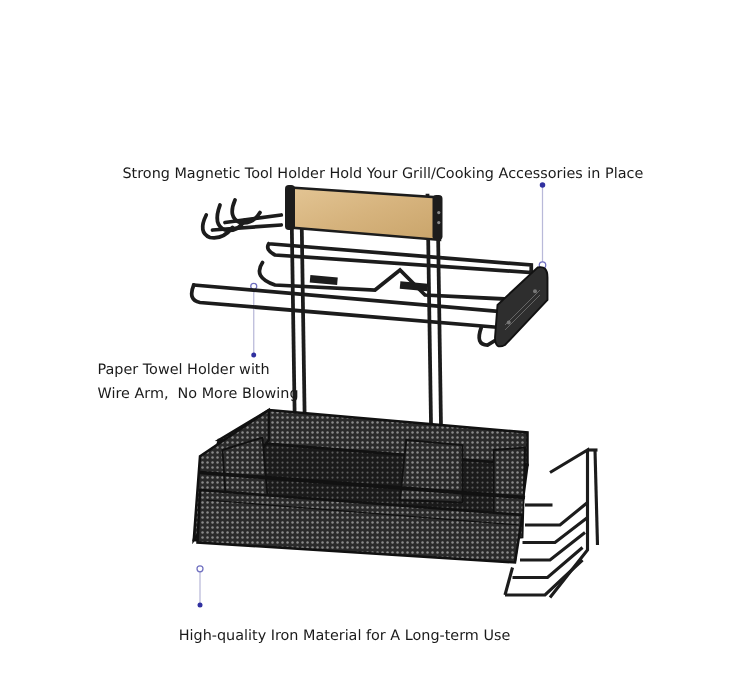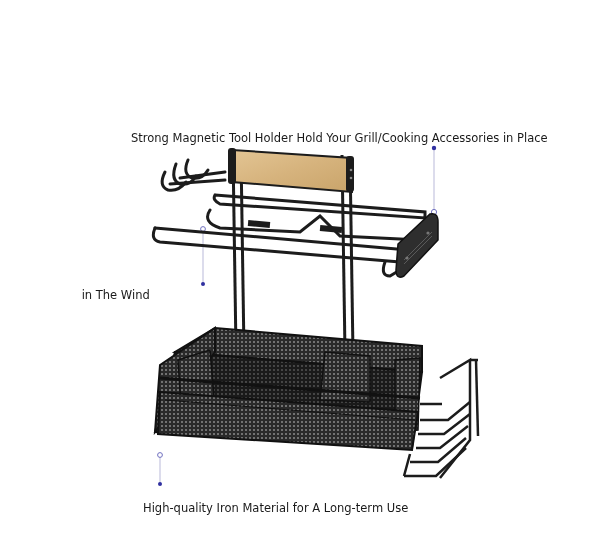--- a/index.html
+++ b/index.html
@@ -1,18 +1,18 @@
 <!DOCTYPE html>
 <html><head>
 <meta charset="utf-8">
 <style>
   html, body { margin:0; padding:0; background:#ffffff; }
   body { width:600px; height:552px; position:relative; overflow:hidden; font-family:"DejaVu Sans", sans-serif; }
   .label { position:absolute; color:#1a1a1a; font-size:11.5px; line-height:19px; white-space:nowrap; }
-  .lbl-top { left:131px; top:129px;text-align:center; }
+  .lbl-top { left:98px; top:129px;text-align:center; }
   .lbl-left { left:78px; top:286px; }
   .lbl-bottom { left:143px; top:499px; }
   .illus { position:absolute; left:0; top:0; }
 </style>
 </head>
 <body>
 
 <svg class="illus" width="600" height="552" viewBox="0 0 600 552" xmlns="http://www.w3.org/2000/svg">
   <defs>
     <pattern id="mesh" width="4" height="4" patternUnits="userSpaceOnUse">
@@ -114,15 +114,16 @@
     <path d="M418 434 L444 434 L470 414"></path>
     <path d="M416 448 L440 448 L468 426"></path>
     <path d="M410 462 L438 462 L466 438"></path>
     <path d="M404 476 L436 476 L466 448"></path>
     <path d="M404 476 L410 454"></path>
   </g>
 </svg>
 
 <div class="label lbl-top">Strong Magnetic Tool Holder Hold Your Grill/Cooking Accessories in Place</div>
 <div class="label lbl-left">
-  <div style="white-space:pre"> in The Wind</div>
+  <div>Paper Towel Holder with</div>
+  <div style="white-space:pre">Wire Arm,  No More Blowing</div>
 </div>
 <div class="label lbl-bottom">High-quality Iron Material for A Long-term Use</div>
 
 </body></html>

